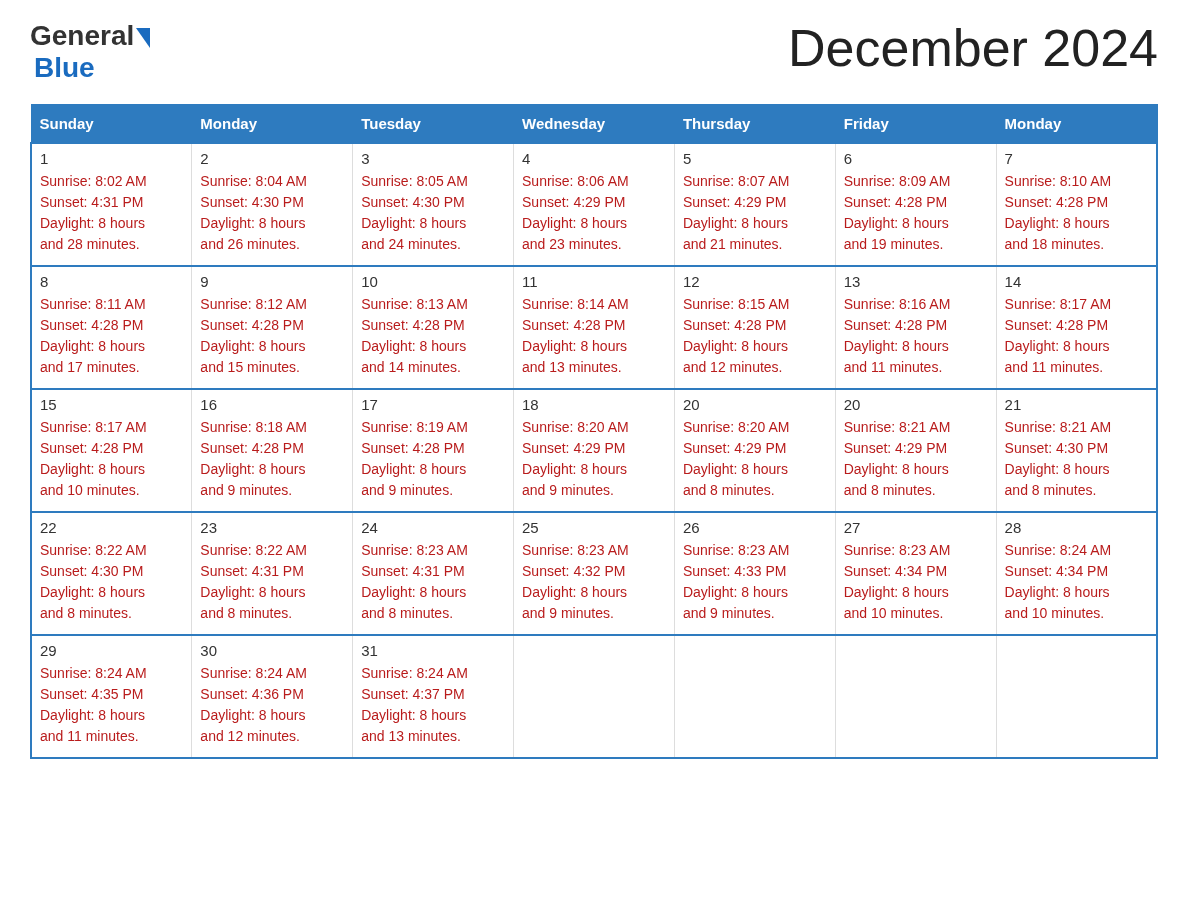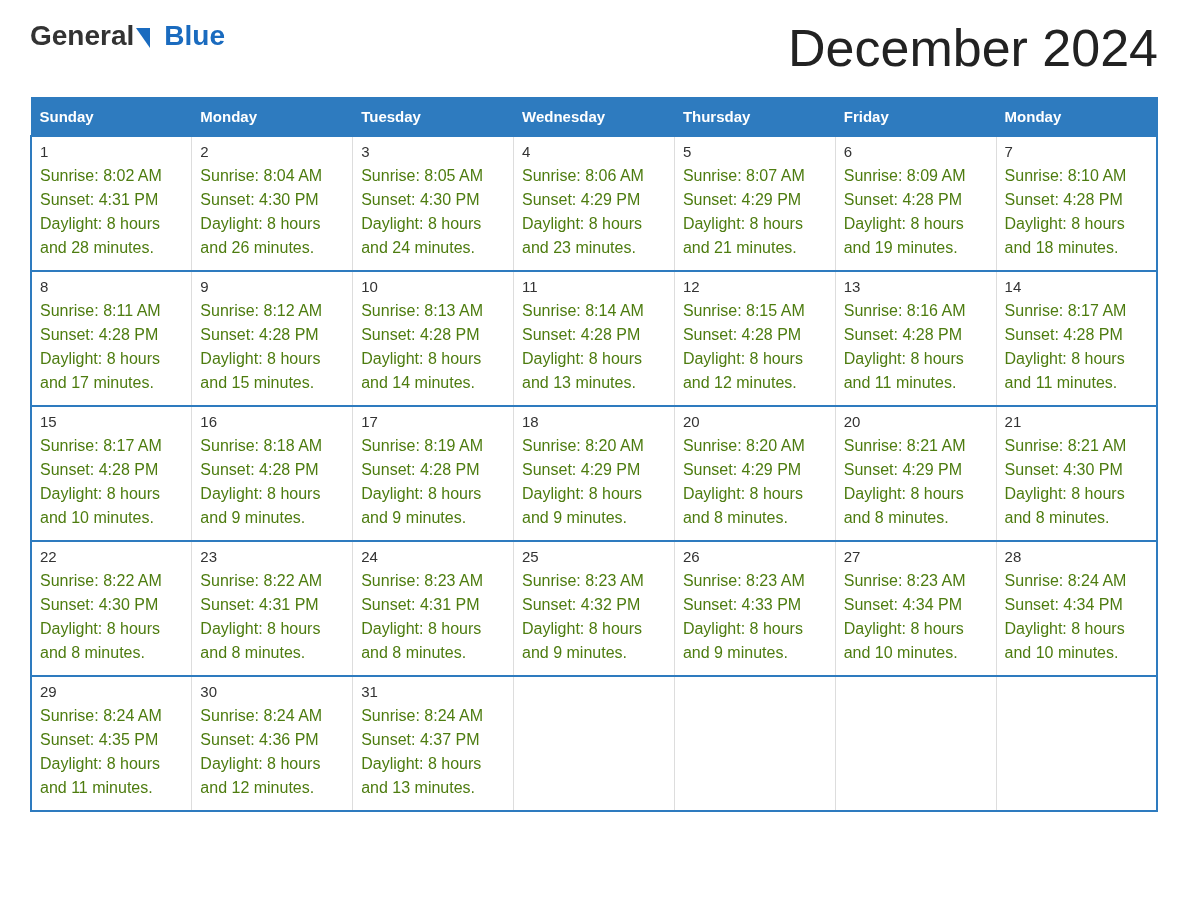--- a/index.html
+++ b/index.html
@@ -11,23 +11,22 @@
       padding: 20px 30px;
     }
     .header {
       display: flex;
       justify-content: space-between;
       align-items: flex-start;
       margin-bottom: 20px;
     }
     .logo {
       display: flex;
-      flex-direction: row;
+      flex-direction: column;
       align-items: flex-start;
-      gap: 10px;
     }
     .logo-text {
       font-size: 28px;
       font-weight: bold;
       color: #333;
       display: flex;
       align-items: center;
     }
     .logo-general { color: #333; }
     .logo-arrow {
@@ -110,23 +109,23 @@
     tbody tr td:last-child {
       border-right: 2px solid #2e7bbf;
     }
     .day-num {
       font-size: 15px;
       font-weight: normal;
       margin-bottom: 4px;
       display: block;
     }
     .day-info {
-      font-size: 16px;
+      font-size: 14px;
       line-height: 1.5;
-      color: #4d7c0f;
+      color: #b91c1c;
     }
     .empty-cell {
       background: #fff;
     }
   </style>
 </head>
 <body>
 
 <div class="header">
   <div class="logo">

